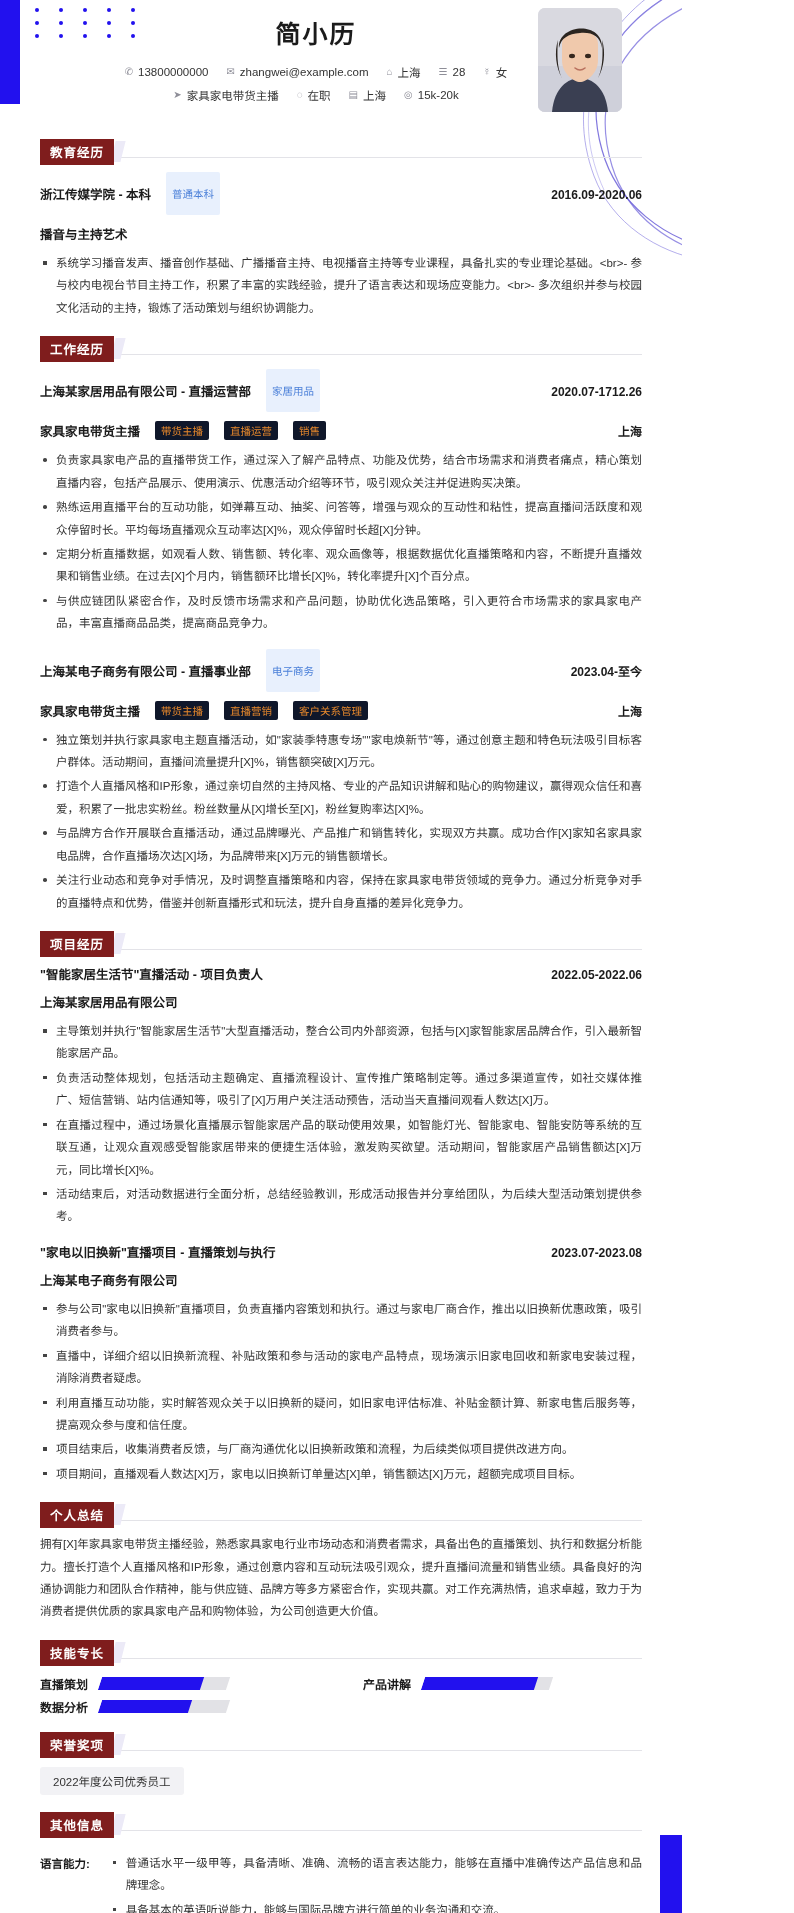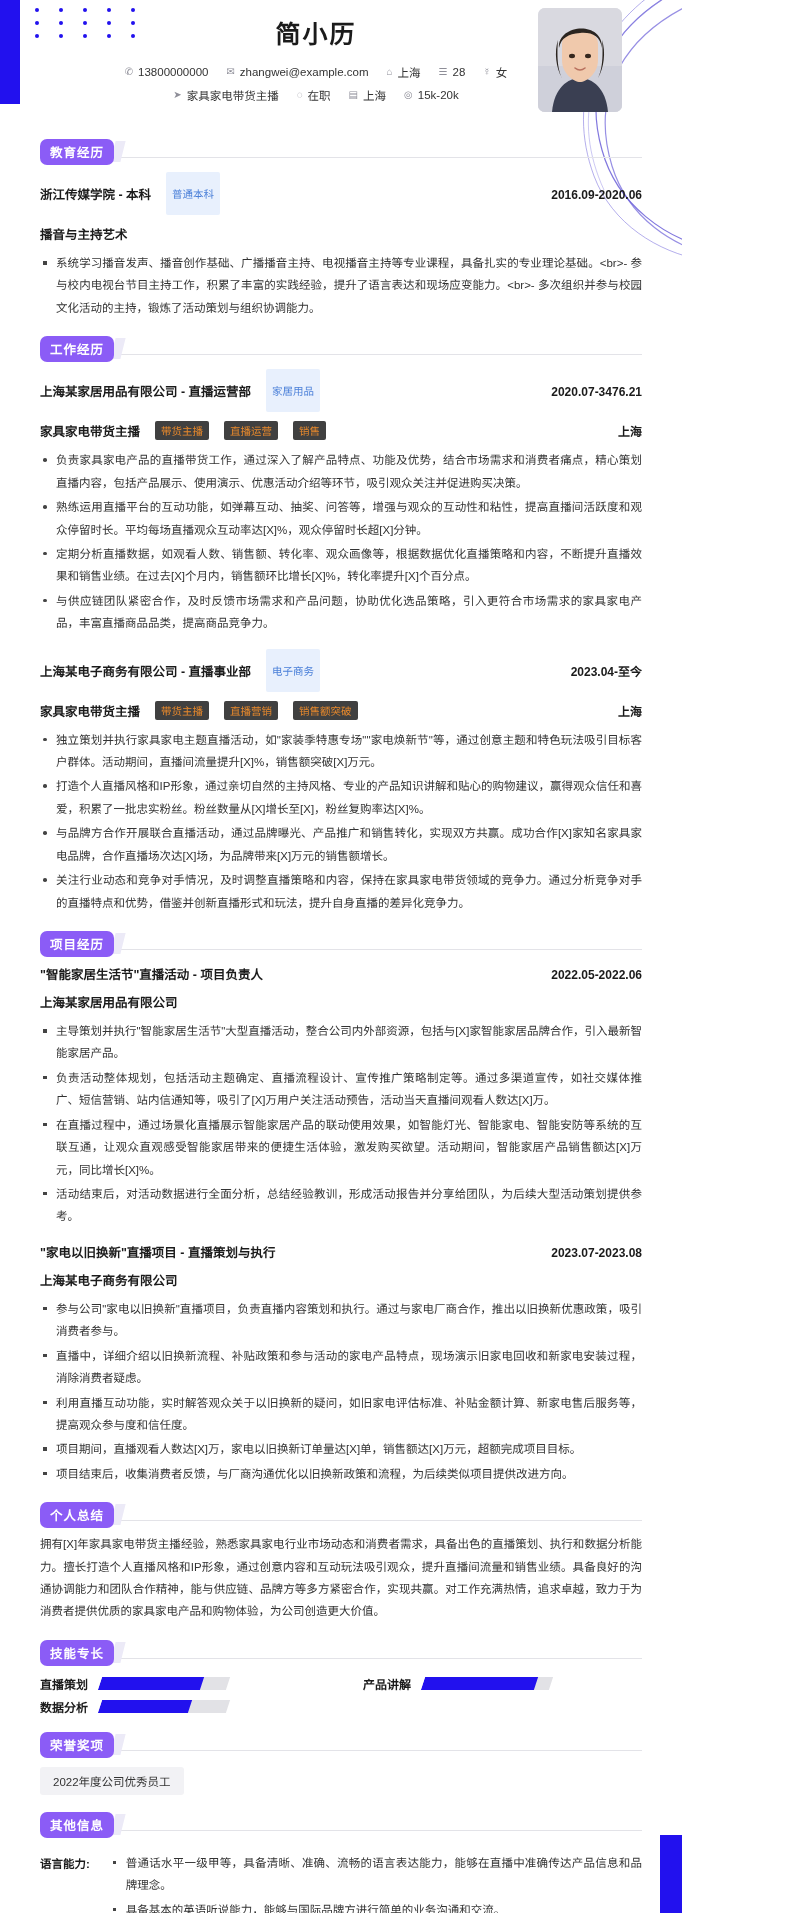--- a/index.html
+++ b/index.html
@@ -129,29 +129,28 @@
 
   
   .section { margin-top: 14px; }
   .sec-head {
     position: relative;
     height: 22px;
     margin-bottom: 4px;
   }
   .sec-head .tag {
     display: inline-block;
-    background: #8b5cf6;
+    background: #7f1d1d;
     color: #ffffff;
     font-size: 12.5px;
     font-weight: bold;
     padding: 3px 10px 4px 10px;
     letter-spacing: 1px;
     position: relative;
     z-index: 2;
-    border-radius: 7px;
   }
   .sec-head .tail {
     position: absolute;
     left: 0; right: 0; bottom: 0;
     border-bottom: 1px solid #e3e3e8;
     z-index: 0;
   }
   .sec-head .nub {
     display: inline-block;
     width: 10px;
@@ -201,21 +200,21 @@
     font-size: 10.5px;
     color: #4a7fd8;
     background: #e8f0fd;
     padding: 14px 6px;
     border-radius: 2px;
   }
   .pill-orange {
     display: inline-block;
     font-size: 10.5px;
     color: #e8892c;
-    background: #404040;
+    background: #0f172a;
     padding: 2px 6px;
     border-radius: 2px;
   }
   .e-sub {
     font-size: 12.5px;
     font-weight: bold;
     color: #1b1b1b;
     margin-bottom: 9px;
   }
 
@@ -433,21 +432,21 @@
         <span class="tag">工作经历</span><span class="nub"></span>
         <span class="tail"></span>
       </div>
 
       <div class="entry">
         <div class="entry-line">
           <span class="entry-left">
             <span class="e-title">上海某家居用品有限公司 - 直播运营部</span>
             <span class="pill-blue">家居用品</span>
           </span>
-          <span class="e-date">2020.07-3476.21</span>
+          <span class="e-date">2020.07-1712.26</span>
         </div>
         <div class="entry-line">
           <span class="entry-left">
             <span class="e-title">家具家电带货主播</span>
             <span class="pill-orange">带货主播</span>
             <span class="pill-orange">直播运营</span>
             <span class="pill-orange">销售</span>
           </span>
           <span class="e-loc">上海</span>
         </div>
@@ -465,21 +464,21 @@
             <span class="e-title">上海某电子商务有限公司 - 直播事业部</span>
             <span class="pill-blue">电子商务</span>
           </span>
           <span class="e-date">2023.04-至今</span>
         </div>
         <div class="entry-line">
           <span class="entry-left">
             <span class="e-title">家具家电带货主播</span>
             <span class="pill-orange">带货主播</span>
             <span class="pill-orange">直播营销</span>
-            <span class="pill-orange">销售额突破</span>
+            <span class="pill-orange">客户关系管理</span>
           </span>
           <span class="e-loc">上海</span>
         </div>
         <ul class="bullets round">
           <li>独立策划并执行家具家电主题直播活动，如"家装季特惠专场""家电焕新节"等，通过创意主题和特色玩法吸引目标客户群体。活动期间，直播间流量提升[X]%，销售额突破[X]万元。</li>
           <li>打造个人直播风格和IP形象，通过亲切自然的主持风格、专业的产品知识讲解和贴心的购物建议，赢得观众信任和喜爱，积累了一批忠实粉丝。粉丝数量从[X]增长至[X]，粉丝复购率达[X]%。</li>
           <li>与品牌方合作开展联合直播活动，通过品牌曝光、产品推广和销售转化，实现双方共赢。成功合作[X]家知名家具家电品牌，合作直播场次达[X]场，为品牌带来[X]万元的销售额增长。</li>
           <li>关注行业动态和竞争对手情况，及时调整直播策略和内容，保持在家具家电带货领域的竞争力。通过分析竞争对手的直播特点和优势，借鉴并创新直播形式和玩法，提升自身直播的差异化竞争力。</li>
         </ul>
       </div>
@@ -508,22 +507,22 @@
       <div class="entry">
         <div class="entry-line">
           <span class="e-title">"家电以旧换新"直播项目 - 直播策划与执行</span>
           <span class="e-date">2023.07-2023.08</span>
         </div>
         <div class="e-sub">上海某电子商务有限公司</div>
         <ul class="bullets">
           <li>参与公司"家电以旧换新"直播项目，负责直播内容策划和执行。通过与家电厂商合作，推出以旧换新优惠政策，吸引消费者参与。</li>
           <li>直播中，详细介绍以旧换新流程、补贴政策和参与活动的家电产品特点，现场演示旧家电回收和新家电安装过程，消除消费者疑虑。</li>
           <li>利用直播互动功能，实时解答观众关于以旧换新的疑问，如旧家电评估标准、补贴金额计算、新家电售后服务等，提高观众参与度和信任度。</li>
+          <li>项目结束后，收集消费者反馈，与厂商沟通优化以旧换新政策和流程，为后续类似项目提供改进方向。</li>
           <li>项目期间，直播观看人数达[X]万，家电以旧换新订单量达[X]单，销售额达[X]万元，超额完成项目目标。</li>
-          <li>项目结束后，收集消费者反馈，与厂商沟通优化以旧换新政策和流程，为后续类似项目提供改进方向。</li>
         </ul>
       </div>
     </div>
 
     <div class="section">
       <div class="sec-head">
         <span class="tag">个人总结</span><span class="nub"></span>
         <span class="tail"></span>
       </div>
       <div class="para">拥有[X]年家具家电带货主播经验，熟悉家具家电行业市场动态和消费者需求，具备出色的直播策划、执行和数据分析能力。擅长打造个人直播风格和IP形象，通过创意内容和互动玩法吸引观众，提升直播间流量和销售业绩。具备良好的沟通协调能力和团队合作精神，能与供应链、品牌方等多方紧密合作，实现共赢。对工作充满热情，追求卓越，致力于为消费者提供优质的家具家电产品和购物体验，为公司创造更大价值。</div>

